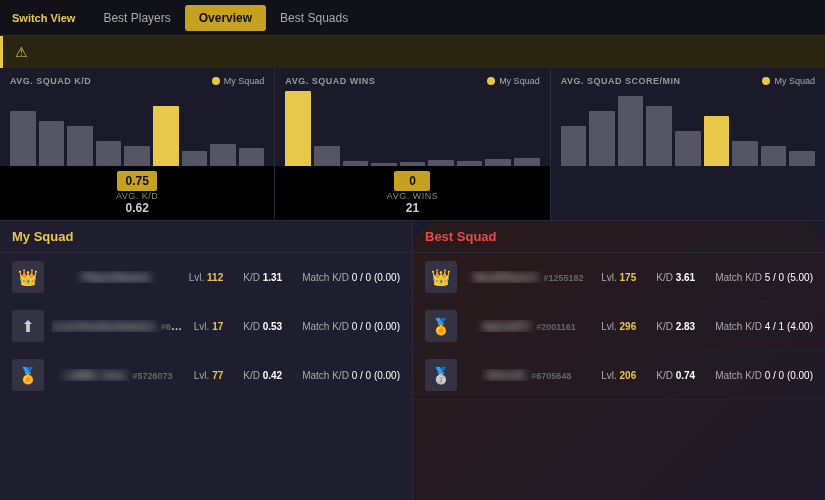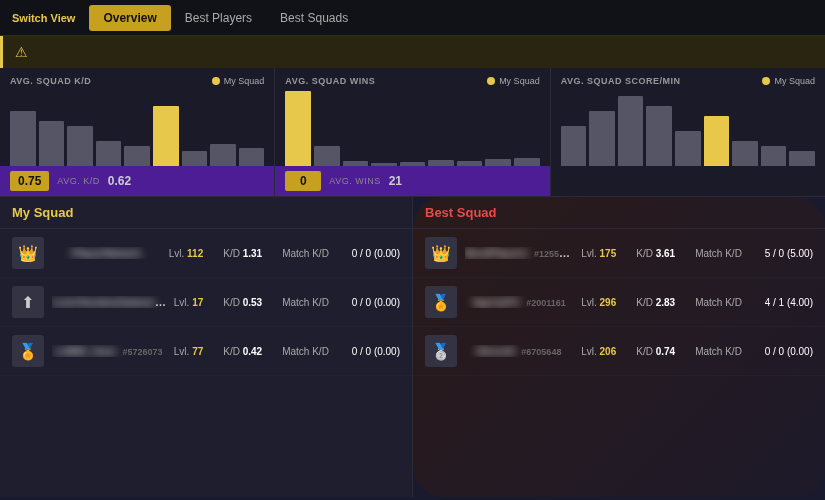--- a/index.html
+++ b/index.html
@@ -107,23 +107,24 @@
     .bar {
       flex: 1;
       border-radius: 1px 1px 0 0;
     }
     .bar.gray { background: #555566; }
     .bar.gold { background: #e8c84a; }
 
     .chart-stats {
       display: flex;
       align-items: center;
-      background: #4c1d95;
+      background: #000000;
       margin: 0 -10px;
       padding: 5px 10px;
+      flex-direction: column;
     }
     .stat-box {
       background: #c8a020;
       color: #111;
       font-weight: bold;
       font-size: 12px;
       padding: 3px 8px;
       border-radius: 2px;
       min-width: 36px;
       text-align: center;
@@ -221,29 +222,29 @@
       white-space: nowrap;
       margin-left: 12px;
     }
     .player-kd span { color: #fff; font-weight: bold; }
     .player-match {
       font-size: 10px;
       color: #aaa;
       white-space: nowrap;
       margin-left: 12px;
     }
-    .player-match span { color: #fff; margin-left: 20px; }
+    .player-match span { color: #fff; }
   </style>
 </head>
 <body>
 
 <div class="top-nav">
   <span class="switch-view-label">Switch View</span>
+  <button class="nav-tab">Best Players</button>
   <button class="nav-tab active">Overview</button>
-  <button class="nav-tab">Best Players</button>
   <button class="nav-tab">Best Squads</button>
 </div>
 
 <div class="alert-banner">
   <span class="alert-icon">⚠</span>
 </div>
 
 <div class="charts-row">
 
   <div class="chart-panel">

